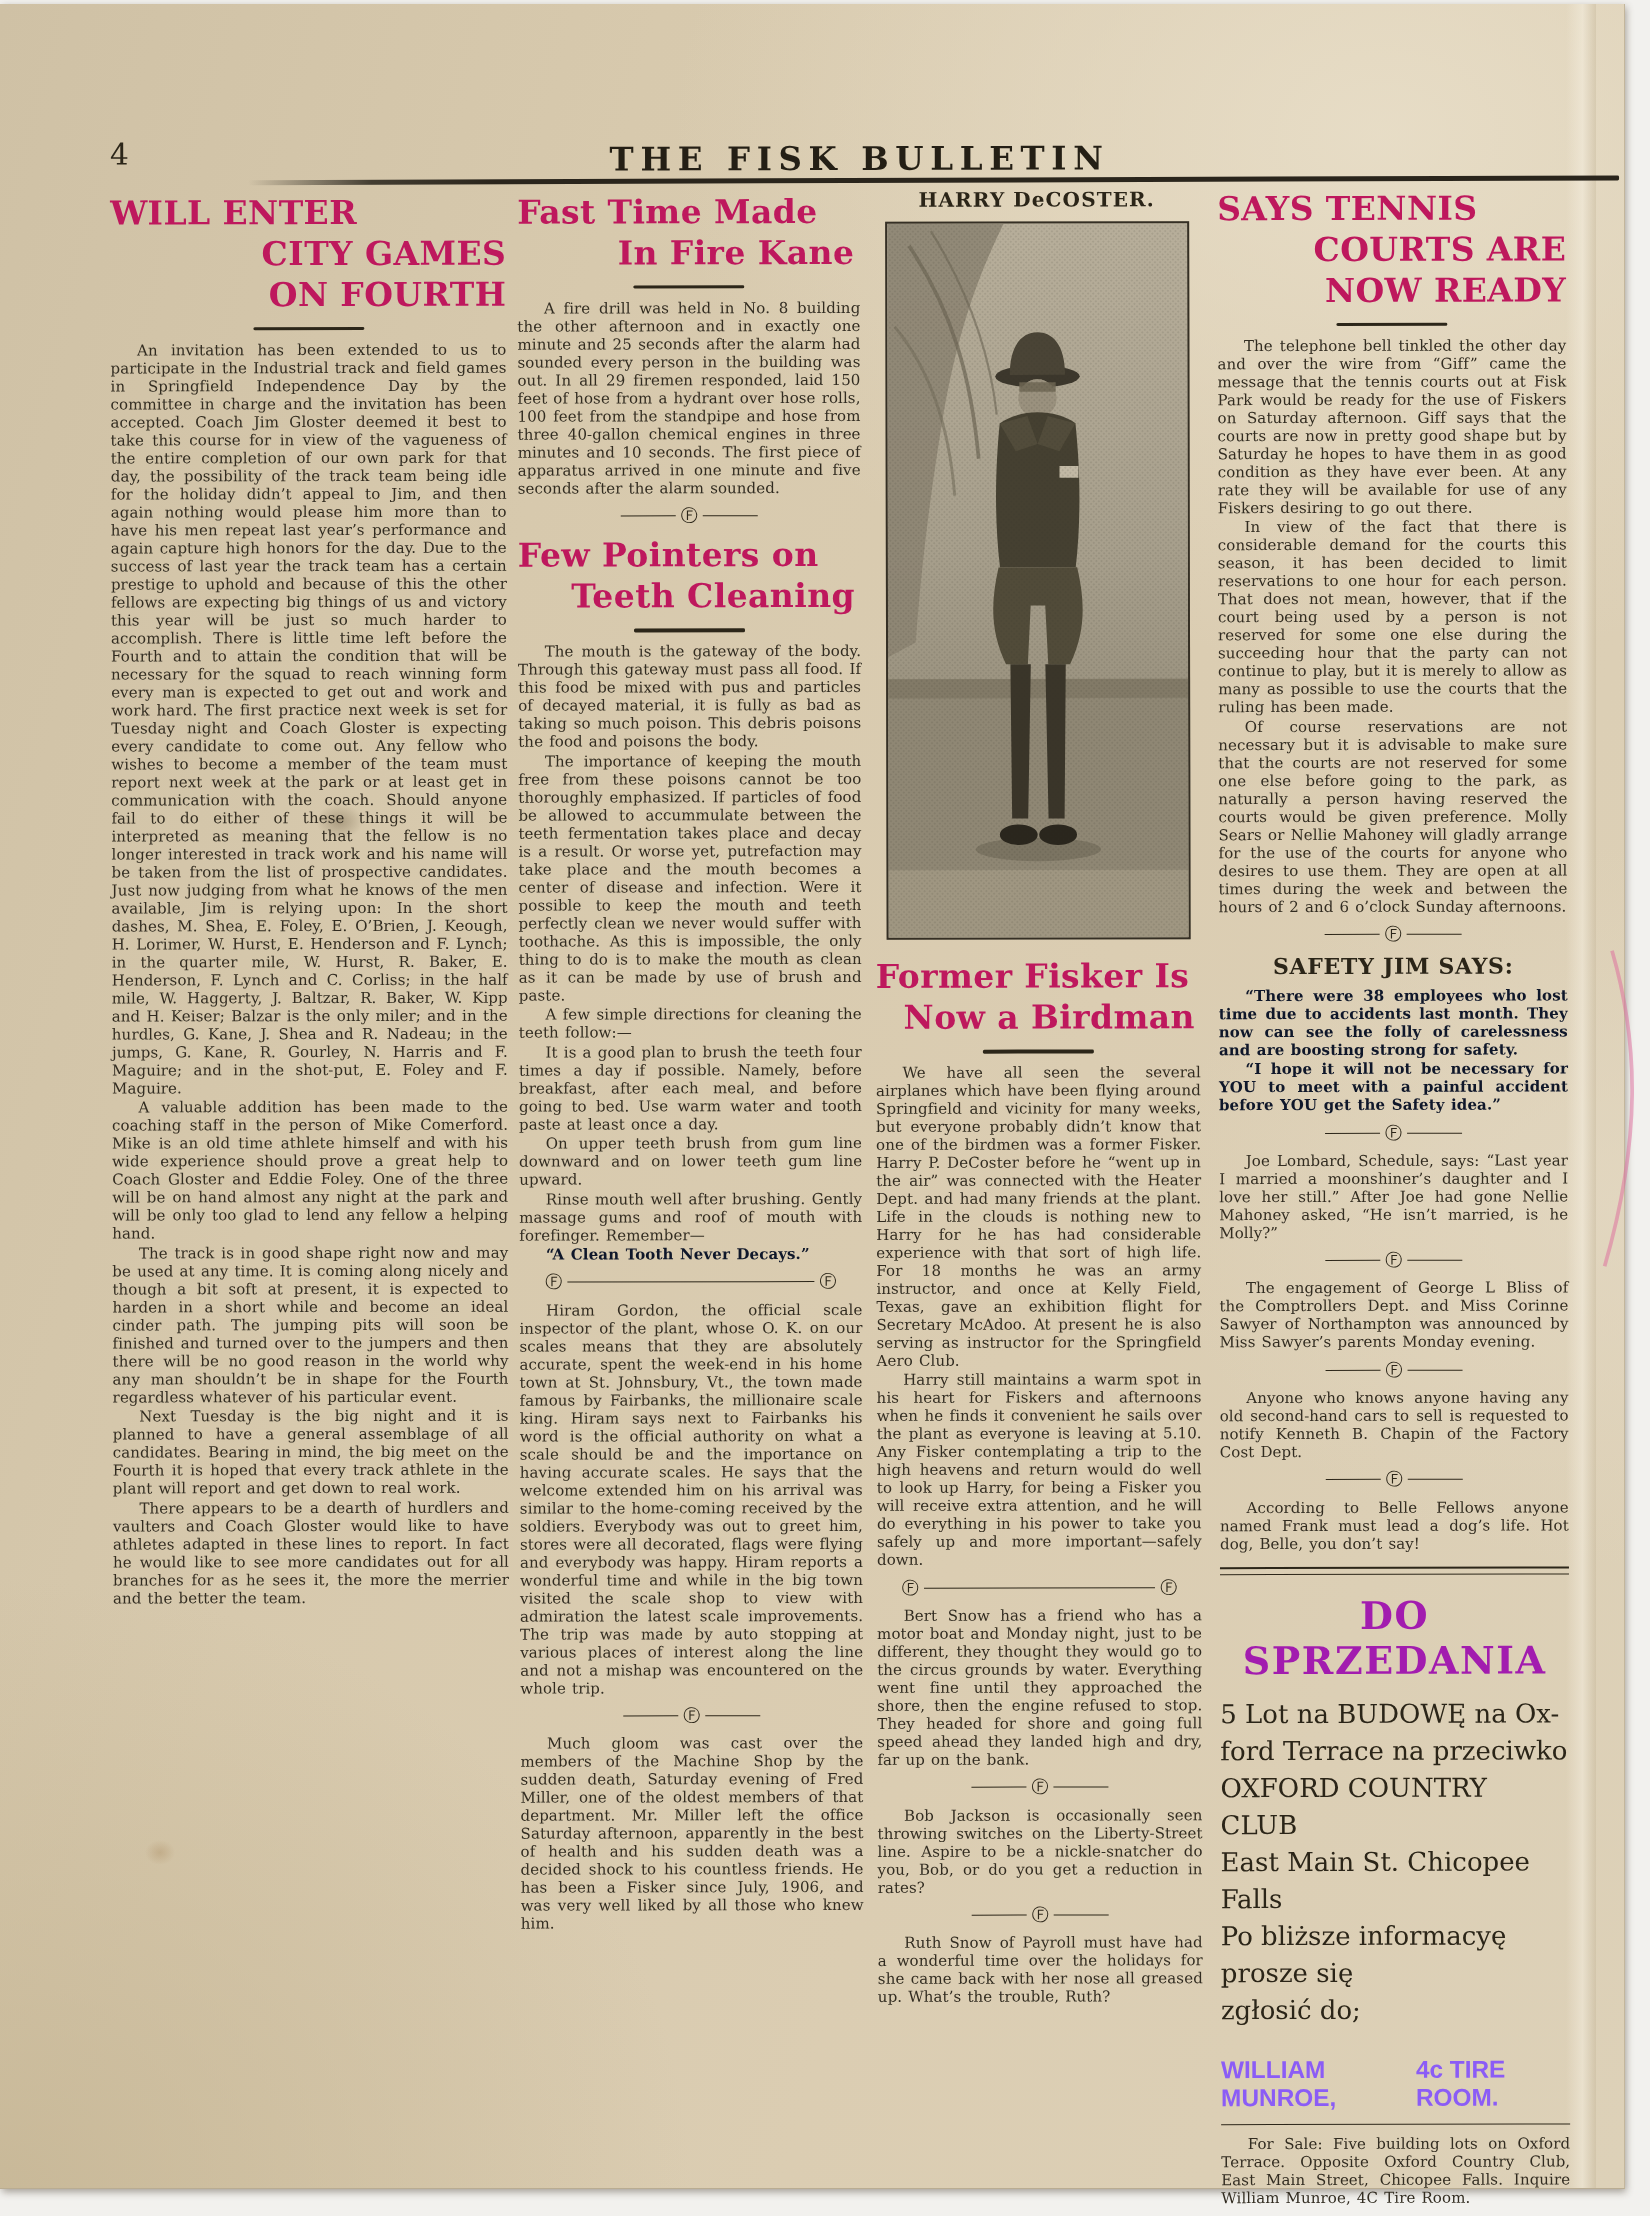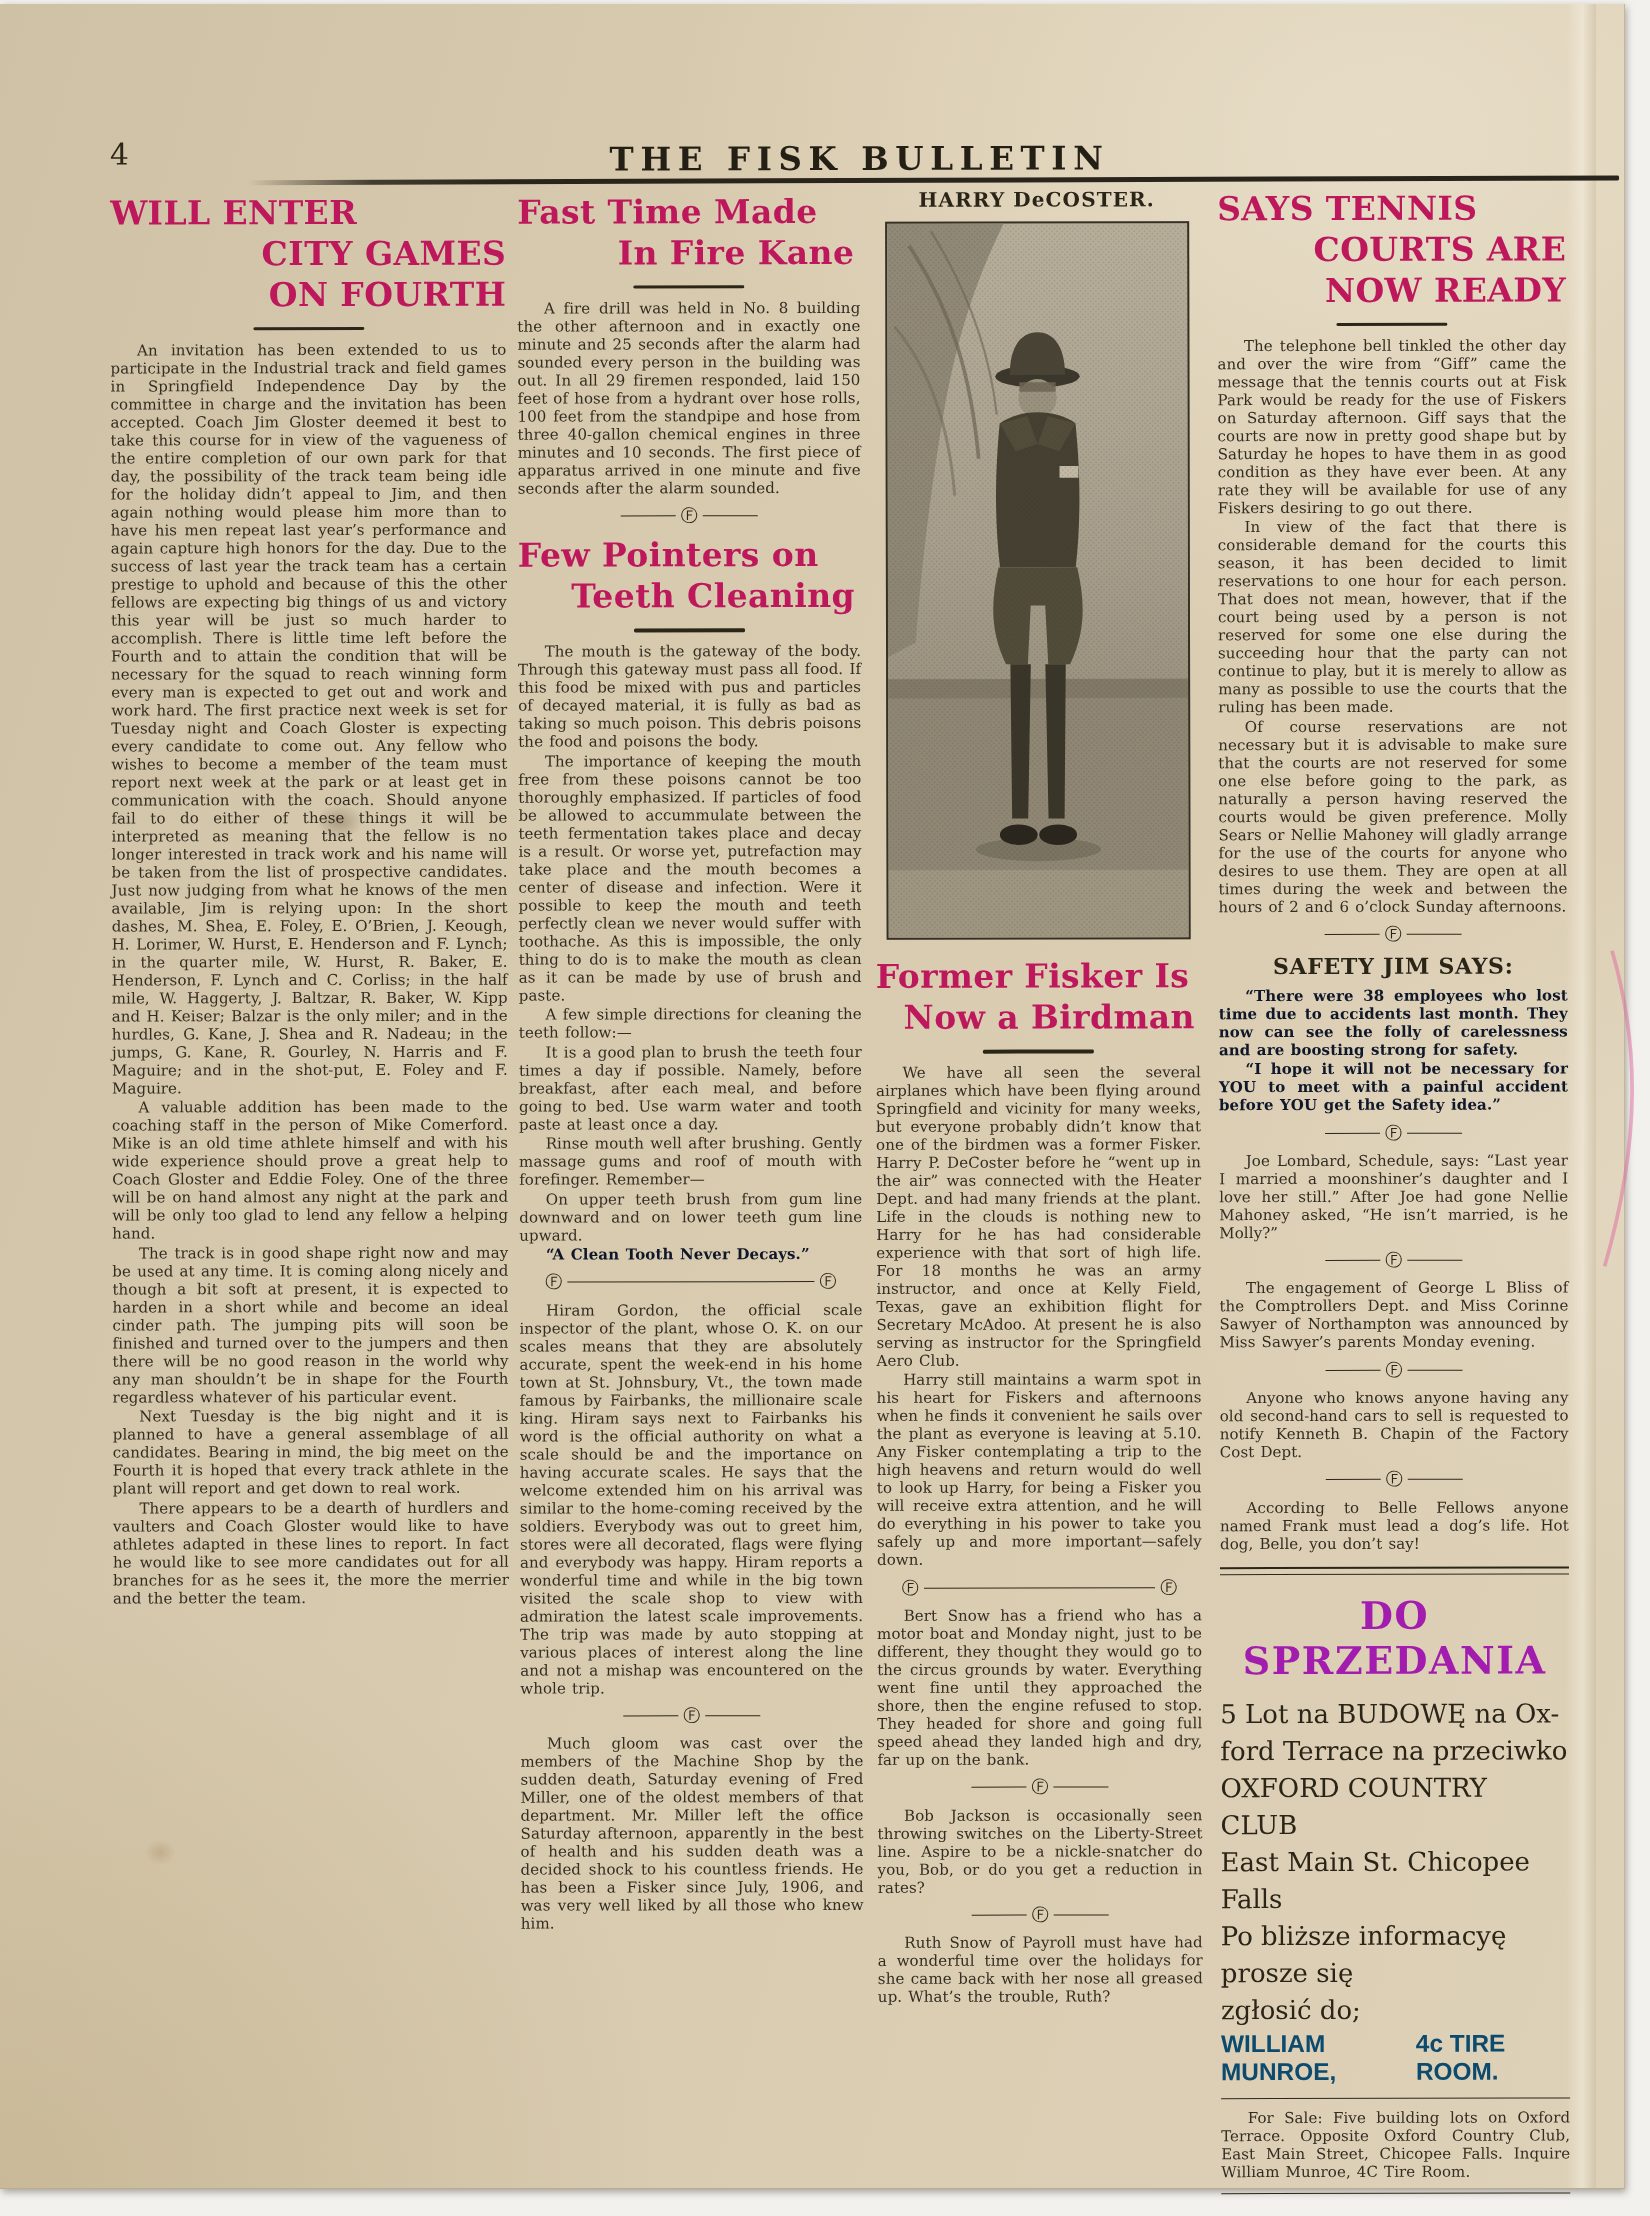--- a/index.html
+++ b/index.html
@@ -78,21 +78,21 @@
 
   
   .safety-head{text-align:center;font-weight:700;font-size:22px;letter-spacing:0.7px;color:#2b2518;margin:3px 0 7.4px 0;}
 
   
   .double-rule{height:4.4px;border-top:2.6px solid #2c2619;border-bottom:1.5px solid #2c2619;margin:14.8px 0 17.7px 0;}
   .ad-title{font-size:38px;font-weight:700;letter-spacing:1.5px;text-align:center;color:#a21caf;margin:0 0 13.3px 0;}
   .ad-line{font-size:26px;line-height:37px;color:#2b2518;margin:0;text-indent:0;}
   .ad-sig{display:flex;justify-content:space-between;align-items:baseline;
     font-family:"Liberation Sans","DejaVu Sans",sans-serif;font-weight:700;font-size:24.4px;
-    letter-spacing:0;color:#0c4a6e;margin-top:1px;}
+    letter-spacing:0;color:#8b5cf6;margin-top:27px;}
   .c-rule{border-top:1.8px solid #2c2619;margin:11.8px 0 10.3px 0;}
 </style>
 </head>
 <body>
 
 <div class="canvas">
   <div class="paper"></div>
   <div class="fold-strip"></div>
   <div class="stain stain1"></div>
   <div class="stain stain2"></div>
@@ -136,22 +136,22 @@
 
       <h2 class="headline stagger2">
         <span>Few Pointers on</span>
         <span>Teeth Cleaning</span>
       </h2>
       <div class="hrule"></div>
       <p class="body">The mouth is the gateway of the body.  Through this gateway must pass all food. If this food be mixed with pus and particles of decayed material, it is fully as bad as taking so much poison.  This debris poisons the food and poisons the body.</p>
       <p class="body">The importance of keeping the mouth free from these poisons cannot be too thoroughly emphasized. If particles of food be allowed to accummulate between the teeth fermentation takes place and decay is a result. Or worse yet, putrefaction may take place and the mouth becomes a center of disease and infection.  Were it possible to keep the mouth and teeth perfectly clean we never would suffer with toothache.  As this is impossible, the only thing to do is to make the mouth as clean as it can be made by use of brush and paste.</p>
       <p class="body">A few simple directions for cleaning the teeth follow:—</p>
       <p class="body">It is a good plan to brush the teeth four times a day if possible. Namely, before breakfast, after each meal, and before going to bed. Use warm water and tooth paste at least once a day.</p>
+      <p class="body">On upper teeth brush from gum line downward and on lower teeth gum line upward.</p>
       <p class="body">Rinse mouth well after brushing. Gently massage gums and roof of mouth with forefinger.  Remember—</p>
-      <p class="body">On upper teeth brush from gum line downward and on lower teeth gum line upward.</p>
       <p class="body bold">“A Clean Tooth Never Decays.”</p>
 
       <div class="div-b">
         <span class="orn">Ⓕ</span>
         <span class="dline"></span>
         <span class="orn">Ⓕ</span>
       </div>
 
       <p class="body">Hiram Gordon, the official scale inspector of the plant, whose O. K. on our scales means that they are absolutely accurate, spent the week-end in his home town at St. Johnsbury, Vt., the town made famous by Fairbanks, the millionaire scale king.  Hiram says next to Fairbanks his word is the official authority on what a scale should be and the importance on having accurate scales.  He says that the welcome extended him on his arrival was similar to the home-coming received by the soldiers. Everybody was out to greet him, stores were all decorated, flags were flying and everybody was happy.  Hiram reports a wonderful time and while in the big town visited the scale shop to view with admiration the latest scale improvements.  The trip was made by auto stopping at various places of interest along the line and not a mishap was encountered on the whole trip.</p>
 

